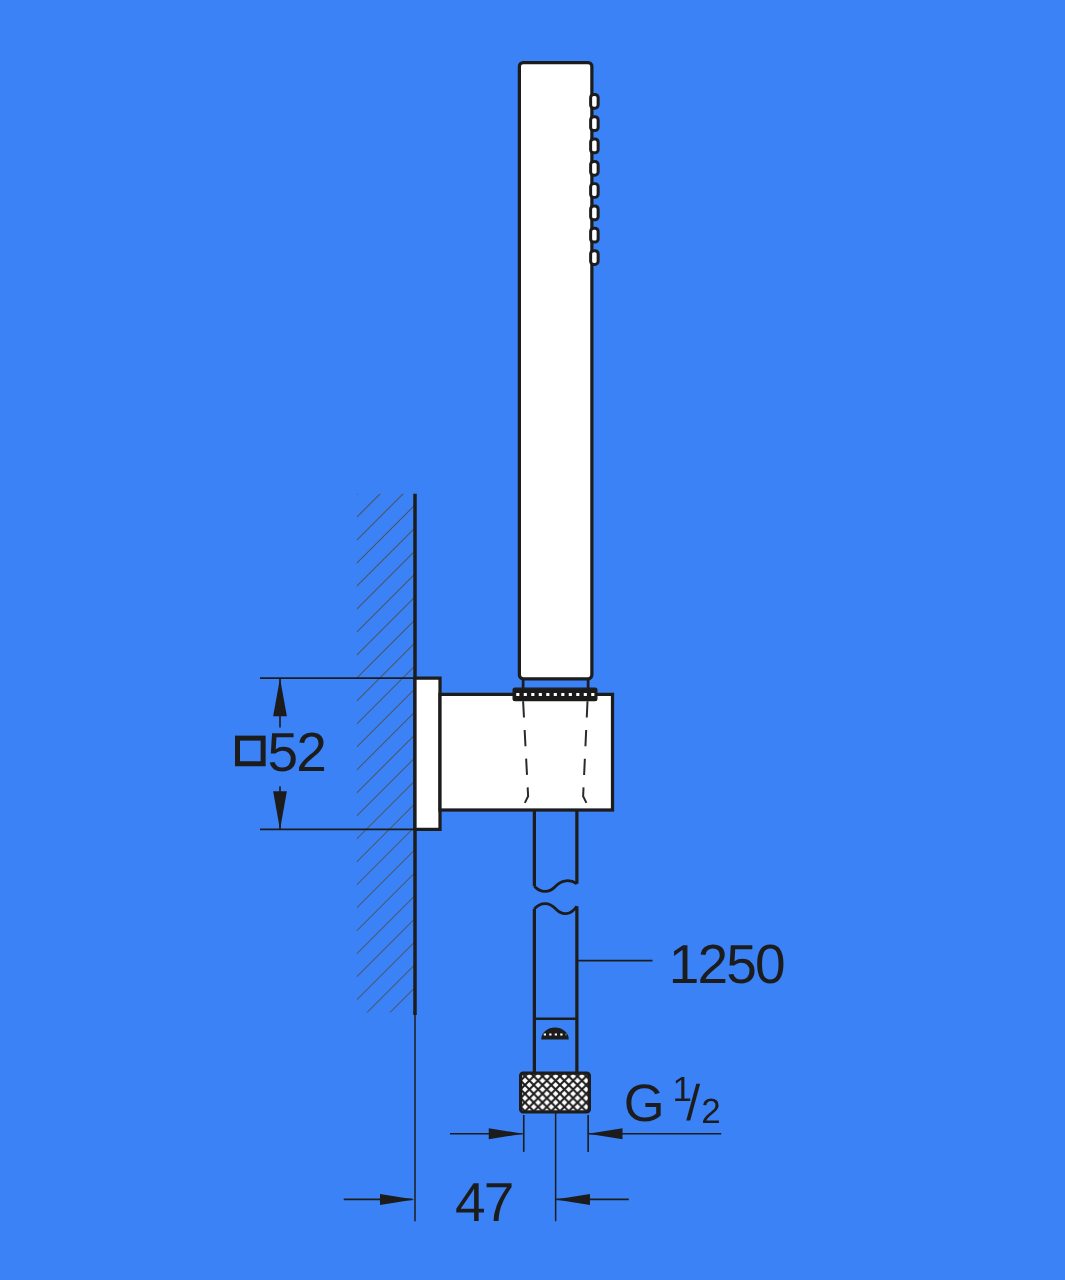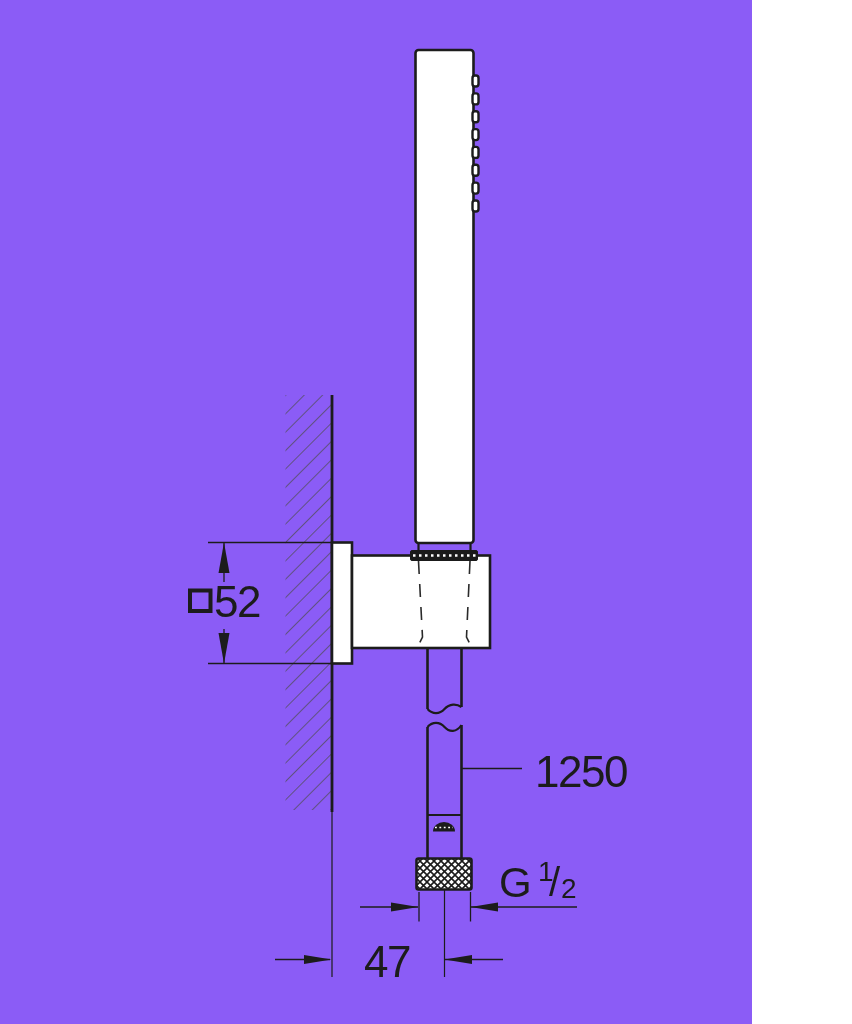--- a/index.html
+++ b/index.html
@@ -1,16 +1,16 @@
 <!DOCTYPE html>
 <html><head>
 <meta charset="utf-8">
 <style>
   html,body{margin:0;padding:0;background:#ffffff;}
-  .stage{position:relative;width:752px;height:1024px;background:#8b5cf6;overflow:hidden;
+  .stage{position:relative;width:852px;height:1024px;background:#3b82f6;overflow:hidden;
          font-family:"Liberation Sans", sans-serif;}
   svg{position:absolute;left:0;top:0;}
   .dim-text{font-family:"Liberation Sans", sans-serif;fill:#1c1c1c;letter-spacing:-1.5px;}
   .fs-big{font-size:44px;}
   .fs-g{font-size:42px;}
   .fs-small{font-size:28px;}
   .fs-slash{font-size:40px;}
 </style>
 </head>
 <body>

